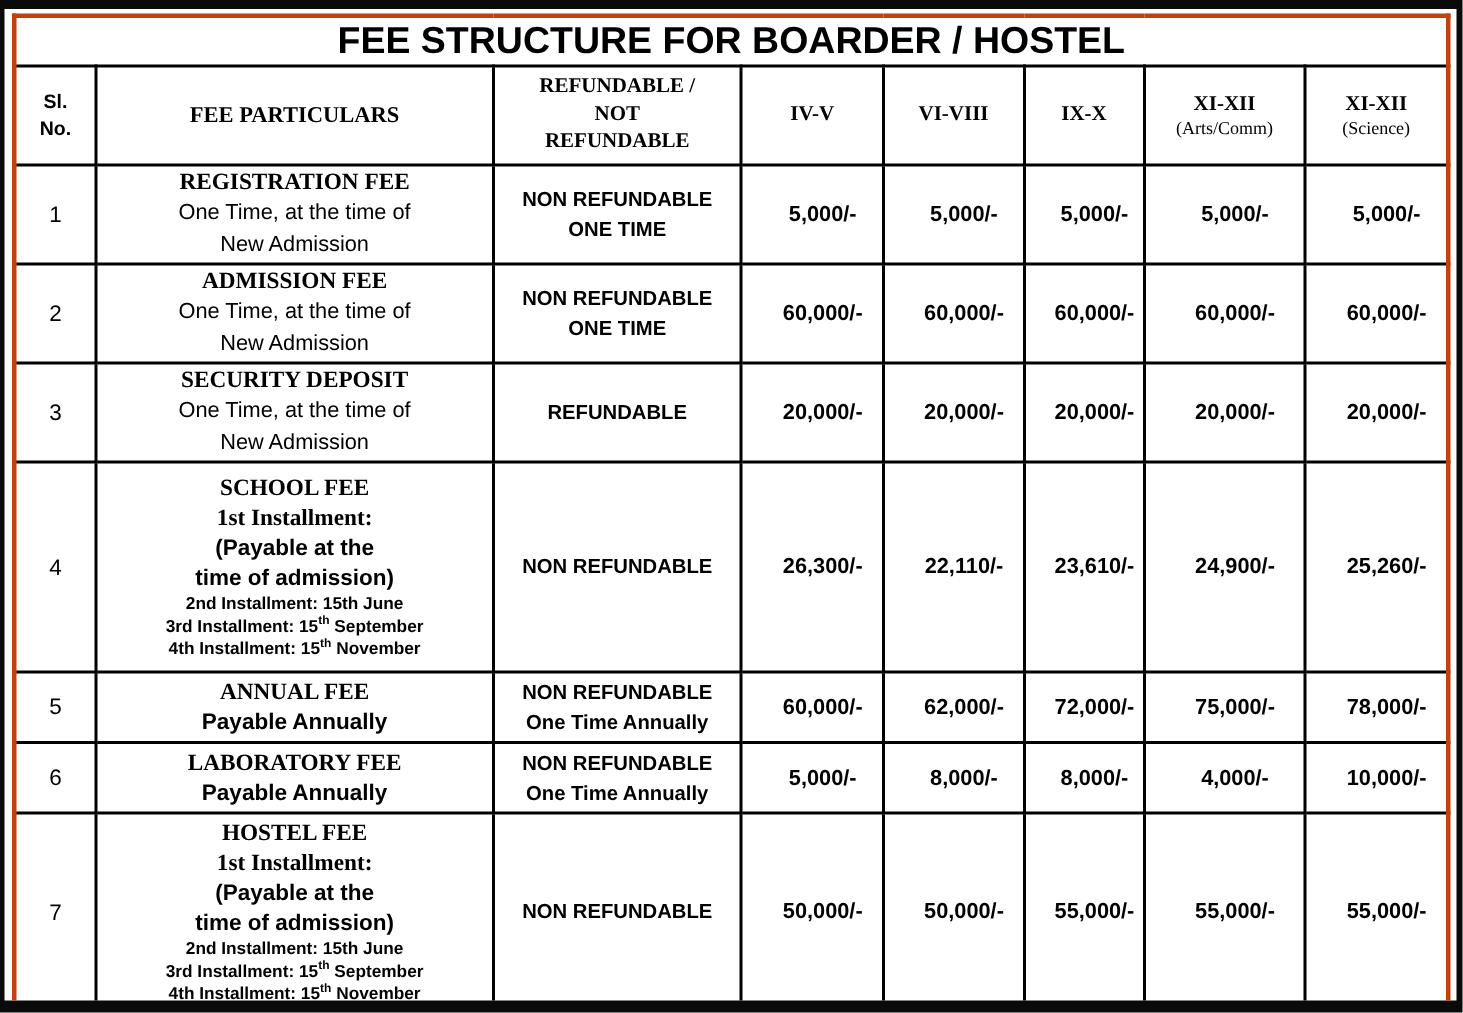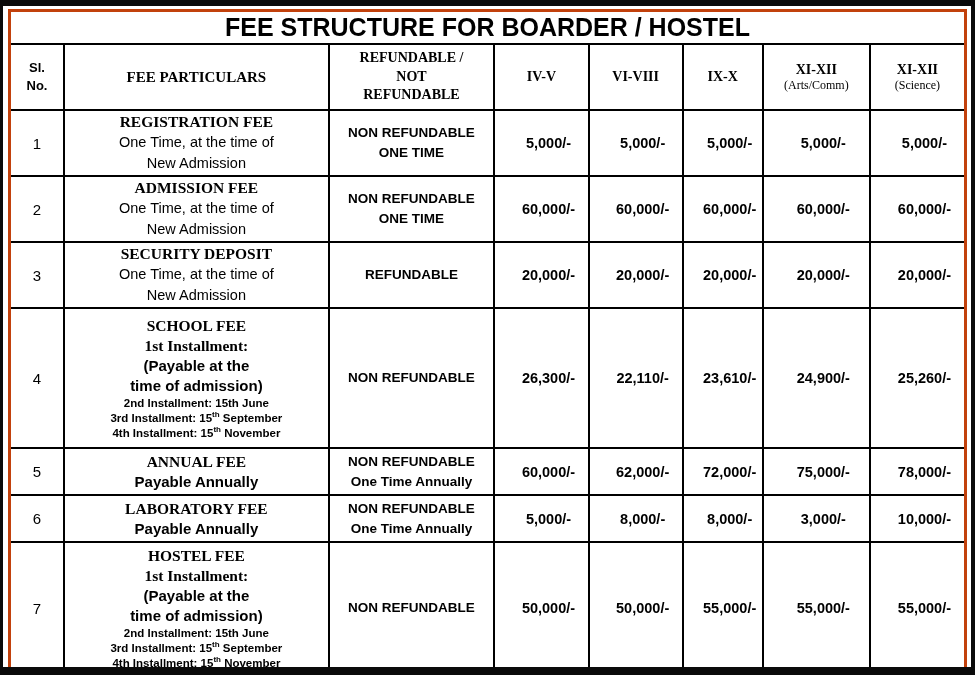--- a/index.html
+++ b/index.html
@@ -180,21 +180,21 @@
       <div class="fee-name">LABORATORY FEE</div>
       <div class="desc-bold">Payable Annually</div>
     </td>
     <td>
       <div class="ref-line">NON REFUNDABLE</div>
       <div class="ref-line">One Time Annually</div>
     </td>
     <td class="fee">5,000/-</td>
     <td class="fee">8,000/-</td>
     <td class="fee">8,000/-</td>
-    <td class="fee">3,000/-</td>
+    <td class="fee">4,000/-</td>
     <td class="fee">10,000/-</td>
   </tr>
 
   <tr class="r-7">
     <td class="sl">7</td>
     <td>
       <div class="fee-name">HOSTEL FEE</div>
       <div class="fee-name">1st Installment:</div>
       <div class="desc-bold">(Payable at the</div>
       <div class="desc-bold">time of admission)</div>

